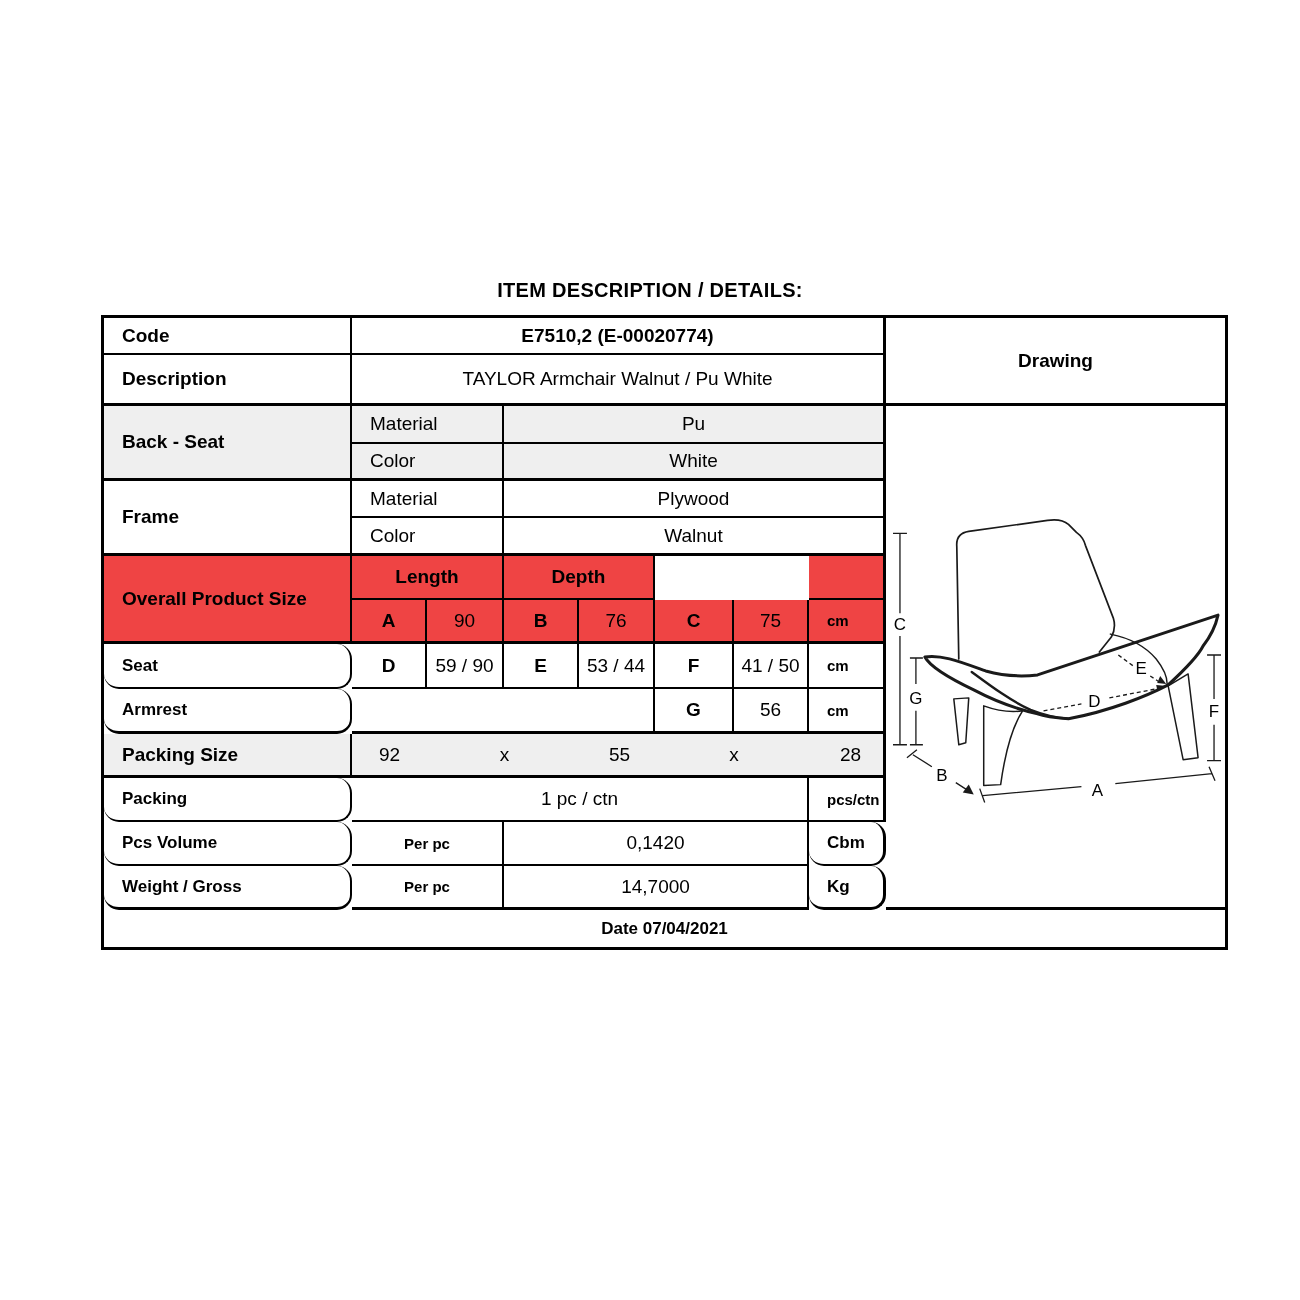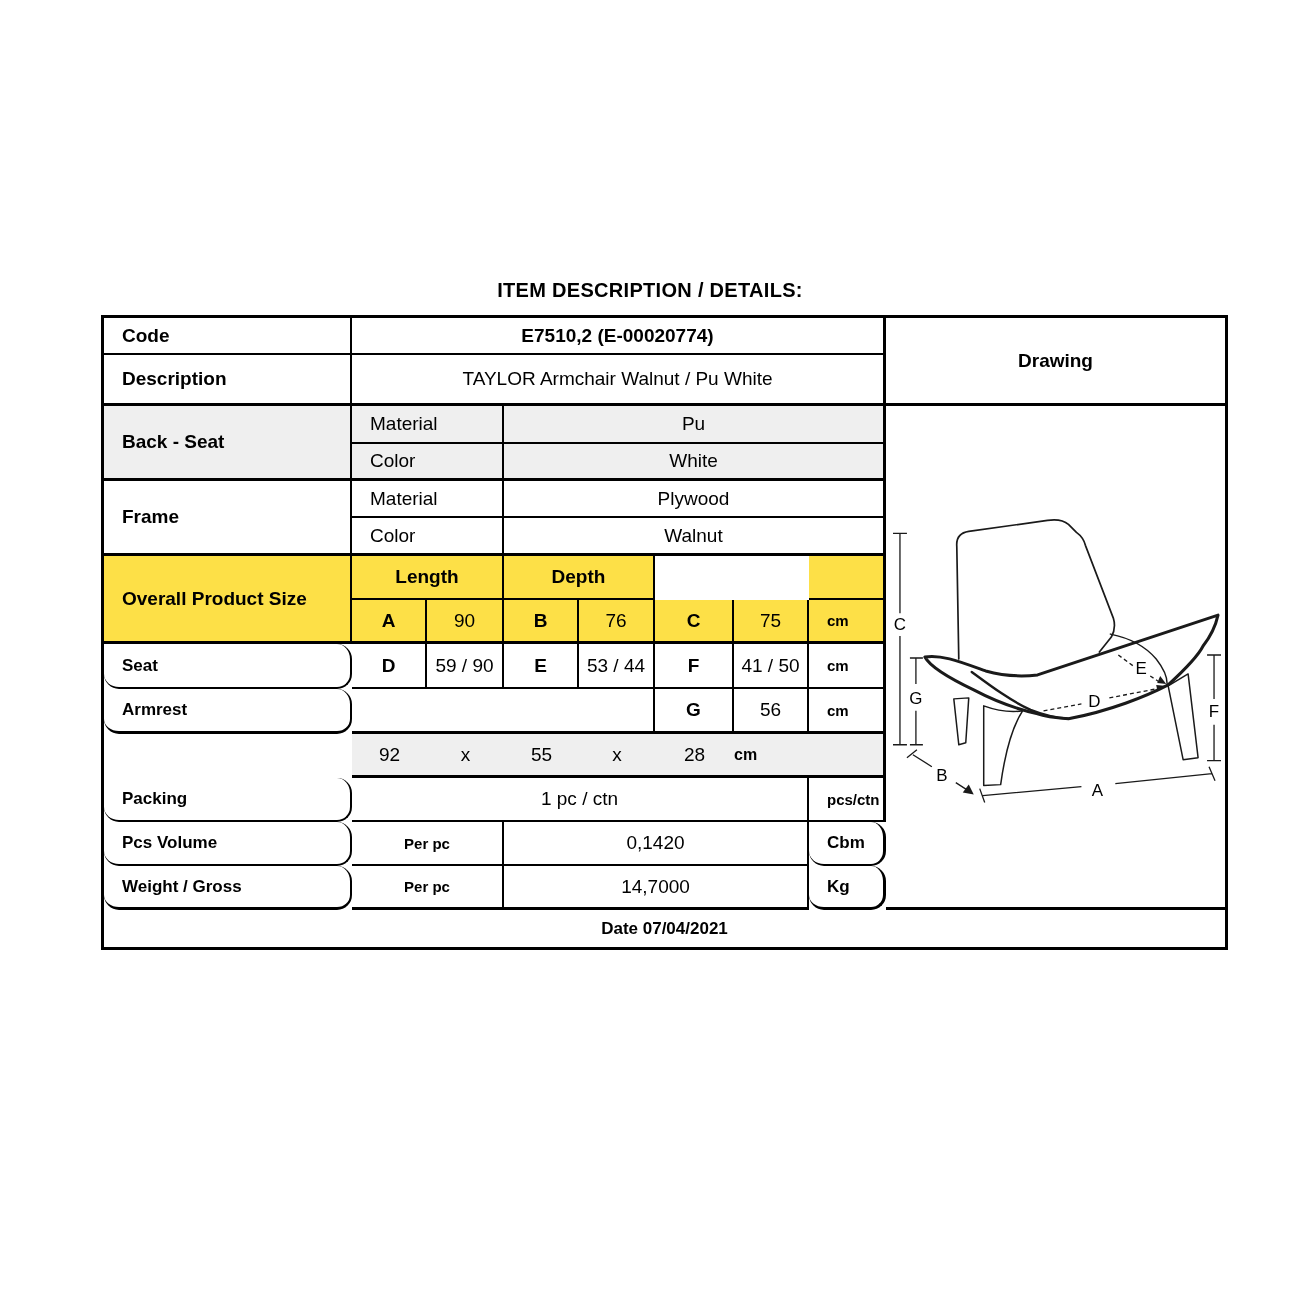--- a/index.html
+++ b/index.html
@@ -11,38 +11,38 @@
     border:3px solid #000;box-sizing:border-box;display:grid;
     grid-template-columns:248px 75px 77px 75px 76px 79px 75px 77px 1fr;
     grid-template-rows:37px 51px 38px 37px 37px 38px 44px 44px 45px 45px 44px 44px 44px 44px 1fr;}
   .cell{border-right:2px solid #000;border-bottom:2px solid #000;box-sizing:border-box;
     display:flex;align-items:center;justify-content:center;font-size:19px;overflow:hidden;}
   .left{justify-content:flex-start;padding-left:18px;}
   .b{font-weight:bold;}
   .md{font-size:17px;border-radius:15px;}
   .sm{font-size:15px;}
   .gray{background:#efefef;}
-  .yellow{background:#fde047;}
+  .yellow{background:#ef4444;}
   .bb3{border-bottom-width:3px;}
   .br3{border-right-width:3px;}
   .br0{border-right:none;}
   .bb0{border-bottom:none;}
   
   .cA{grid-column:1}.cB{grid-column:2}.cC{grid-column:3}.cD{grid-column:4}.cE{grid-column:5}
   .cF{grid-column:6}.cG{grid-column:7}.cH{grid-column:8}.cI{grid-column:9}
   .cBH{grid-column:2/9}.cBC{grid-column:2/4}.cDH{grid-column:4/9}.cBE2{grid-column:2/6}
   .cBG{grid-column:2/8}.cDG{grid-column:4/8}.cBD2{grid-column:2/4}.cALL{grid-column:1/10}
   .cBE{grid-column:4/6}.cFG{grid-column:6/8}
   .r1{grid-row:1}.r2{grid-row:2}.r3{grid-row:3}.r4{grid-row:4}.r5{grid-row:5}.r6{grid-row:6}
   .r7{grid-row:7}.r8{grid-row:8}.r9{grid-row:9}.r10{grid-row:10}.r11{grid-row:11}.r12{grid-row:12}
   .r13{grid-row:13}.r14{grid-row:14}.r15{grid-row:15}
   .r12s{grid-row:1/3}.r34s{grid-row:3/5}.r56s{grid-row:5/7}.r78s{grid-row:7/9}.r314s{grid-row:3/15}
   
   .pack-grid{display:grid;width:100%;height:100%;align-items:center;
-    grid-template-columns:75px 77px 75px 76px 79px 75px auto;}
+    grid-template-columns:75px 77px 75px 76px 79px 75px auto;gap:39px;}
   .pack-grid span{text-align:center;font-size:19px;}
   .pack-grid .unit{text-align:left;font-weight:bold;font-size:16px;}
   #drawcell{padding:0;align-items:stretch;justify-content:stretch;}
   #drawcell svg{width:100%;height:100%;display:block;}
   svg text{font-family:"Liberation Sans","DejaVu Sans",sans-serif;font-size:17px;fill:#000;}
 </style>
 </head>
 <body>
 
 <div id="page">
@@ -90,20 +90,21 @@
     <div class="cell b cF r9">F</div>
     <div class="cell cG r9">41 / 50</div>
     <div class="cell left b sm cH r9 br3">cm</div>
 
     <div class="cell left b md cA r10 bb3">Armrest</div>
     <div class="cell cBE2 r10 bb3"></div>
     <div class="cell b cF r10 bb3">G</div>
     <div class="cell cG r10 bb3">56</div>
     <div class="cell left b sm cH r10 bb3 br3">cm</div>
 
+    <div class="cell left b gray cA r11 bb3">Packing Size</div>
     <div class="cell gray cBH r11 bb3 br3">
       <div class="pack-grid">
         <span>92</span>
         <span>x</span>
         <span>55</span>
         <span>x</span>
         <span>28</span>
         <span class="unit">cm</span>
         <span></span>
       </div>

